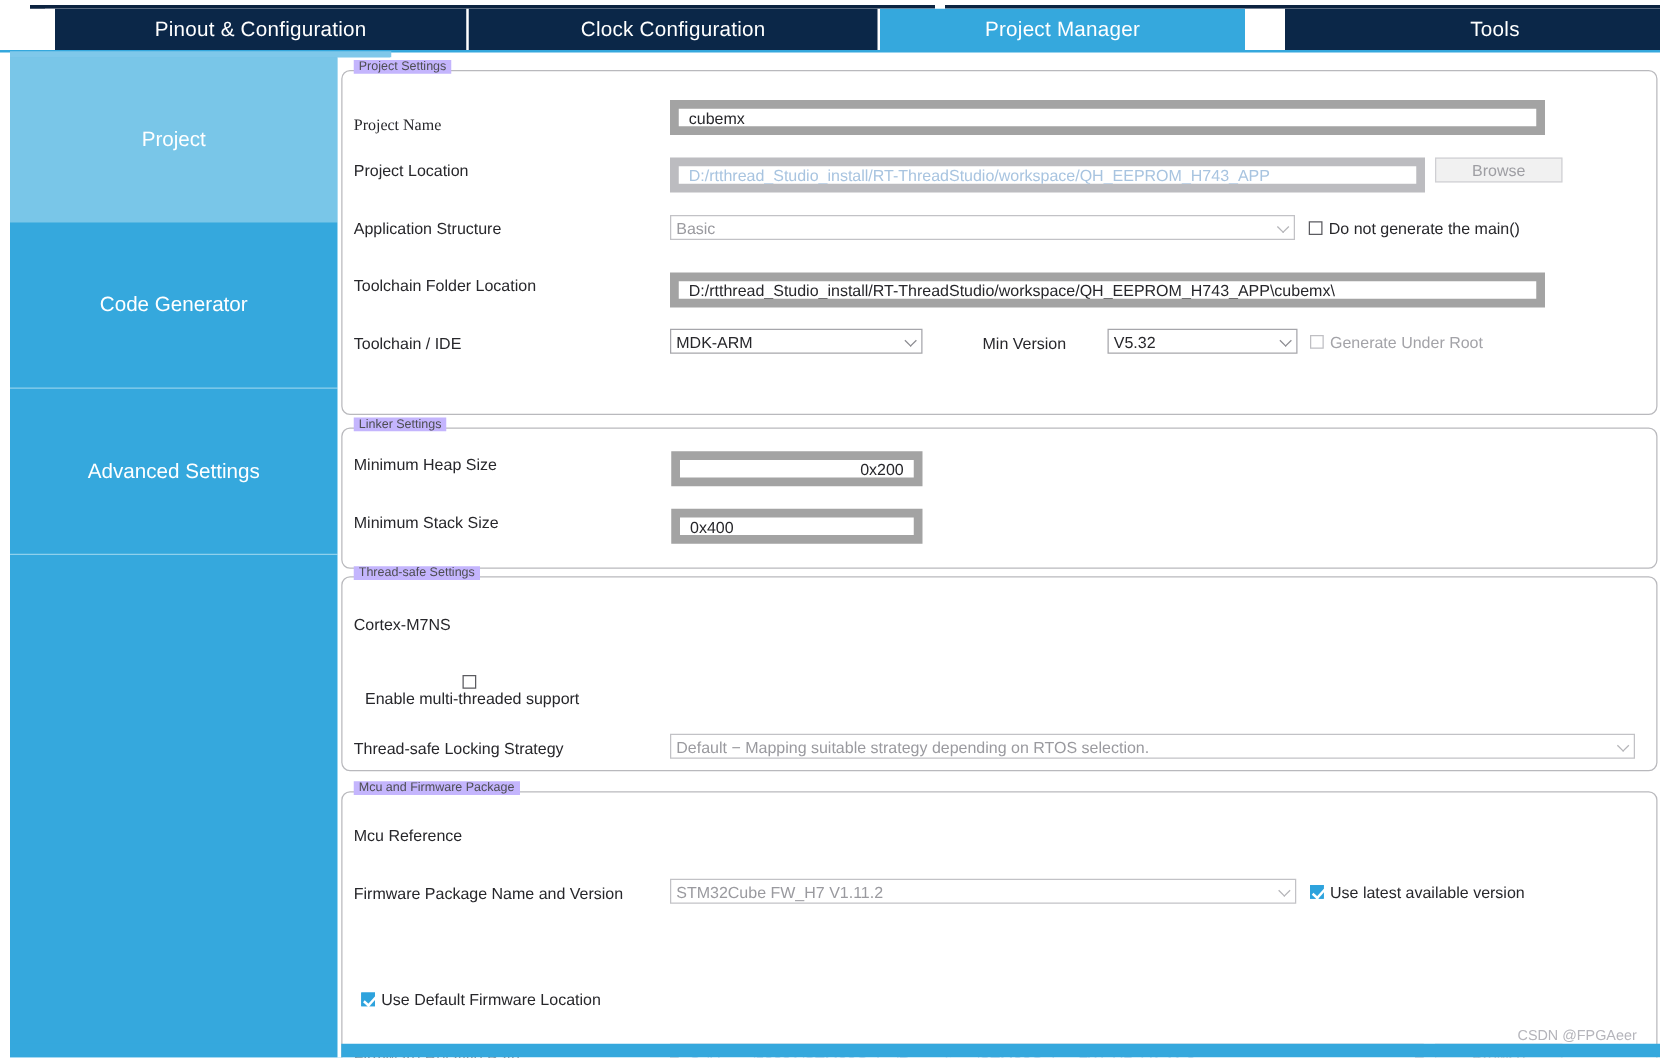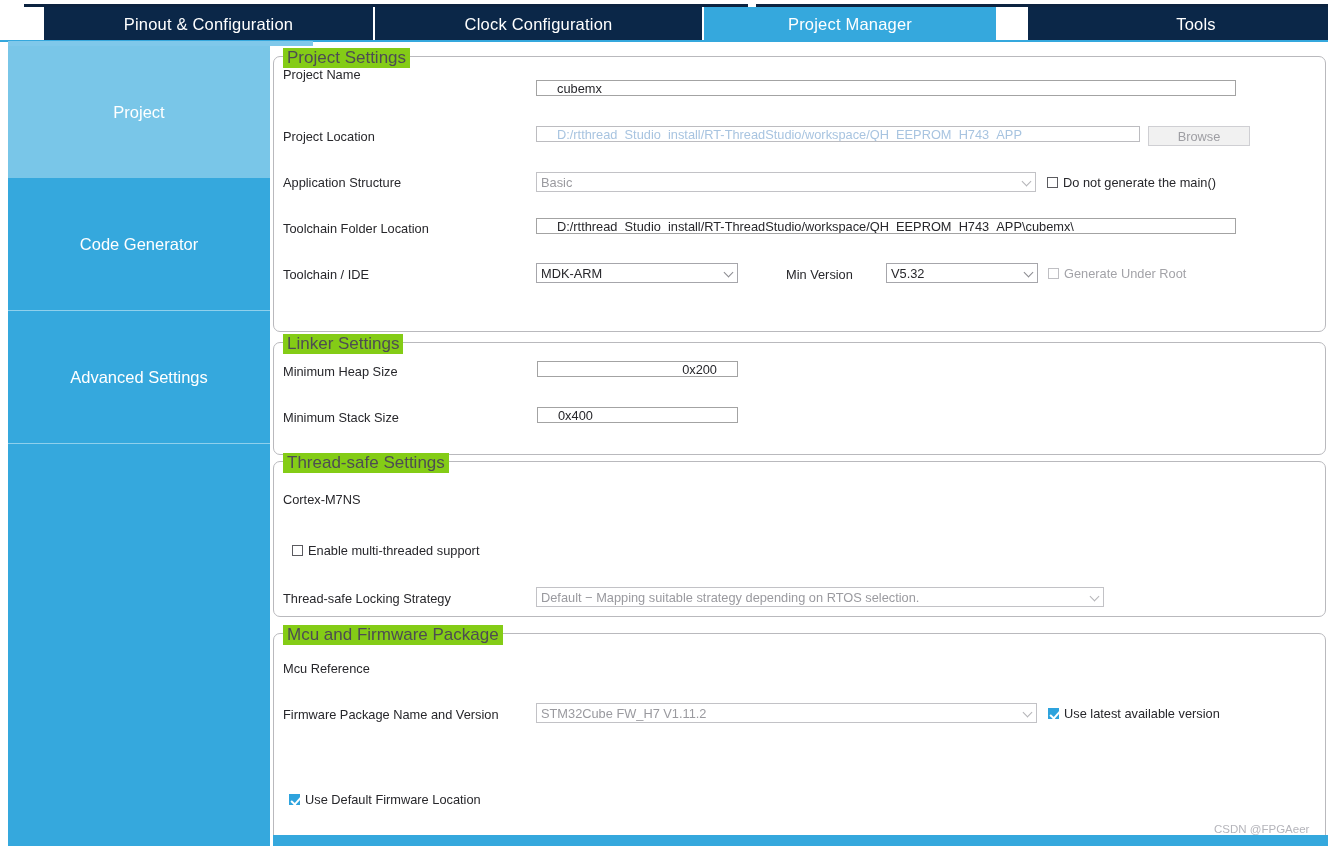--- a/index.html
+++ b/index.html
@@ -76,45 +76,45 @@
 
   
   .group {
     position: absolute;
     border: 1px solid #b9b9bd;
     border-radius: 7px;
     background: #ffffff;
   }
   .group-title {
     position: absolute; top: -9px; left: 9px;
-    background: #84cc16;
+    background: #c4b5fd;
     padding: 0 4px;
-    font-size: 17px;
+    font-size: 10px;
     color: #4d4d52;
     white-space: nowrap;
   }
 
   .lbl {
     position: absolute;
     font-size: 12.8px;
     color: #27272b;
     white-space: nowrap;
   }
 
   
   .tf {
     position: absolute;
-    border: 1px solid #a3a3a3;
+    border: 7px solid #a3a3a3;
     background: #ffffff;
     font-size: 12.8px;
     color: #27272b;
-    padding: 0 20px;
+    padding: 0 8px;
     display: flex; align-items: center;
     font-family: "Liberation Sans", sans-serif;
-    height: 16px;
+    height: 28px;
     overflow: hidden;
     white-space: nowrap;
   }
   .tf.readonly { color: #a8c4e0; border-color: #bcbcc0; }
 
   
   .combo {
     position: absolute;
     border: 1px solid #a6a6ab;
     background: #ffffff;
@@ -236,21 +236,21 @@
       <span></span>
     </div>
   </div>
   <div class="bottom-bar-left"></div>
 
   <div class="content">
 
     <div class="group" style="left:3px; top:10px; width:1053px; height:276px;">
       <div class="group-title">Project Settings</div>
 
-      <div class="lbl" style="left:9px; top:10px;">Project Name</div>
+      <div class="lbl" style="left:9px; top:36px;font-family:Liberation Serif, serif;">Project Name</div>
       <div class="tf" style="left:262px; top:23px; width:700px;">
         <span>cubemx</span>
       </div>
 
       <div class="lbl" style="left:9px; top:72px;">Project Location</div>
       <div class="tf readonly" style="left:262px; top:69px; width:604px;">
         <span>D:/rtthread_Studio_install/RT-ThreadStudio/workspace/QH_EEPROM_H743_APP</span>
       </div>
       <div class="btn" style="left:874px; top:69px; width:102px;">
         <span>Browse</span>
@@ -299,27 +299,27 @@
       <div class="tf" style="left:263px; top:64px; width:201px;">
         <span>0x400</span>
       </div>
     </div>
 
     <div class="group" style="left:3px; top:415px; width:1053px; height:156px;">
       <div class="group-title">Thread-safe Settings</div>
 
       <div class="lbl" style="left:9px; top:30px;">Cortex-M7NS</div>
 
-      <div class="cb" style="left:18px; top:78px; height:20px;">
+      <div class="cb" style="left:18px; top:78px; height:20px;flex-direction:column;">
         <span class="box"></span>
         <span>Enable multi-threaded support</span>
       </div>
 
       <div class="lbl" style="left:9px; top:129px;">Thread-safe Locking Strategy</div>
-      <div class="combo disabled" style="left:262px; top:125px; width:568px;">
+      <div class="combo disabled" style="left:262px; top:125px; width:772px;">
         <span>Default  −  Mapping suitable strategy depending on RTOS selection.</span>
         <span class="arrow"></span>
       </div>
     </div>
 
     <div class="group" style="left:3px; top:587px; width:1053px; height:243px;">
       <div class="group-title">Mcu and Firmware Package</div>
 
       <div class="lbl" style="left:9px; top:27px;">Mcu Reference</div>
 

